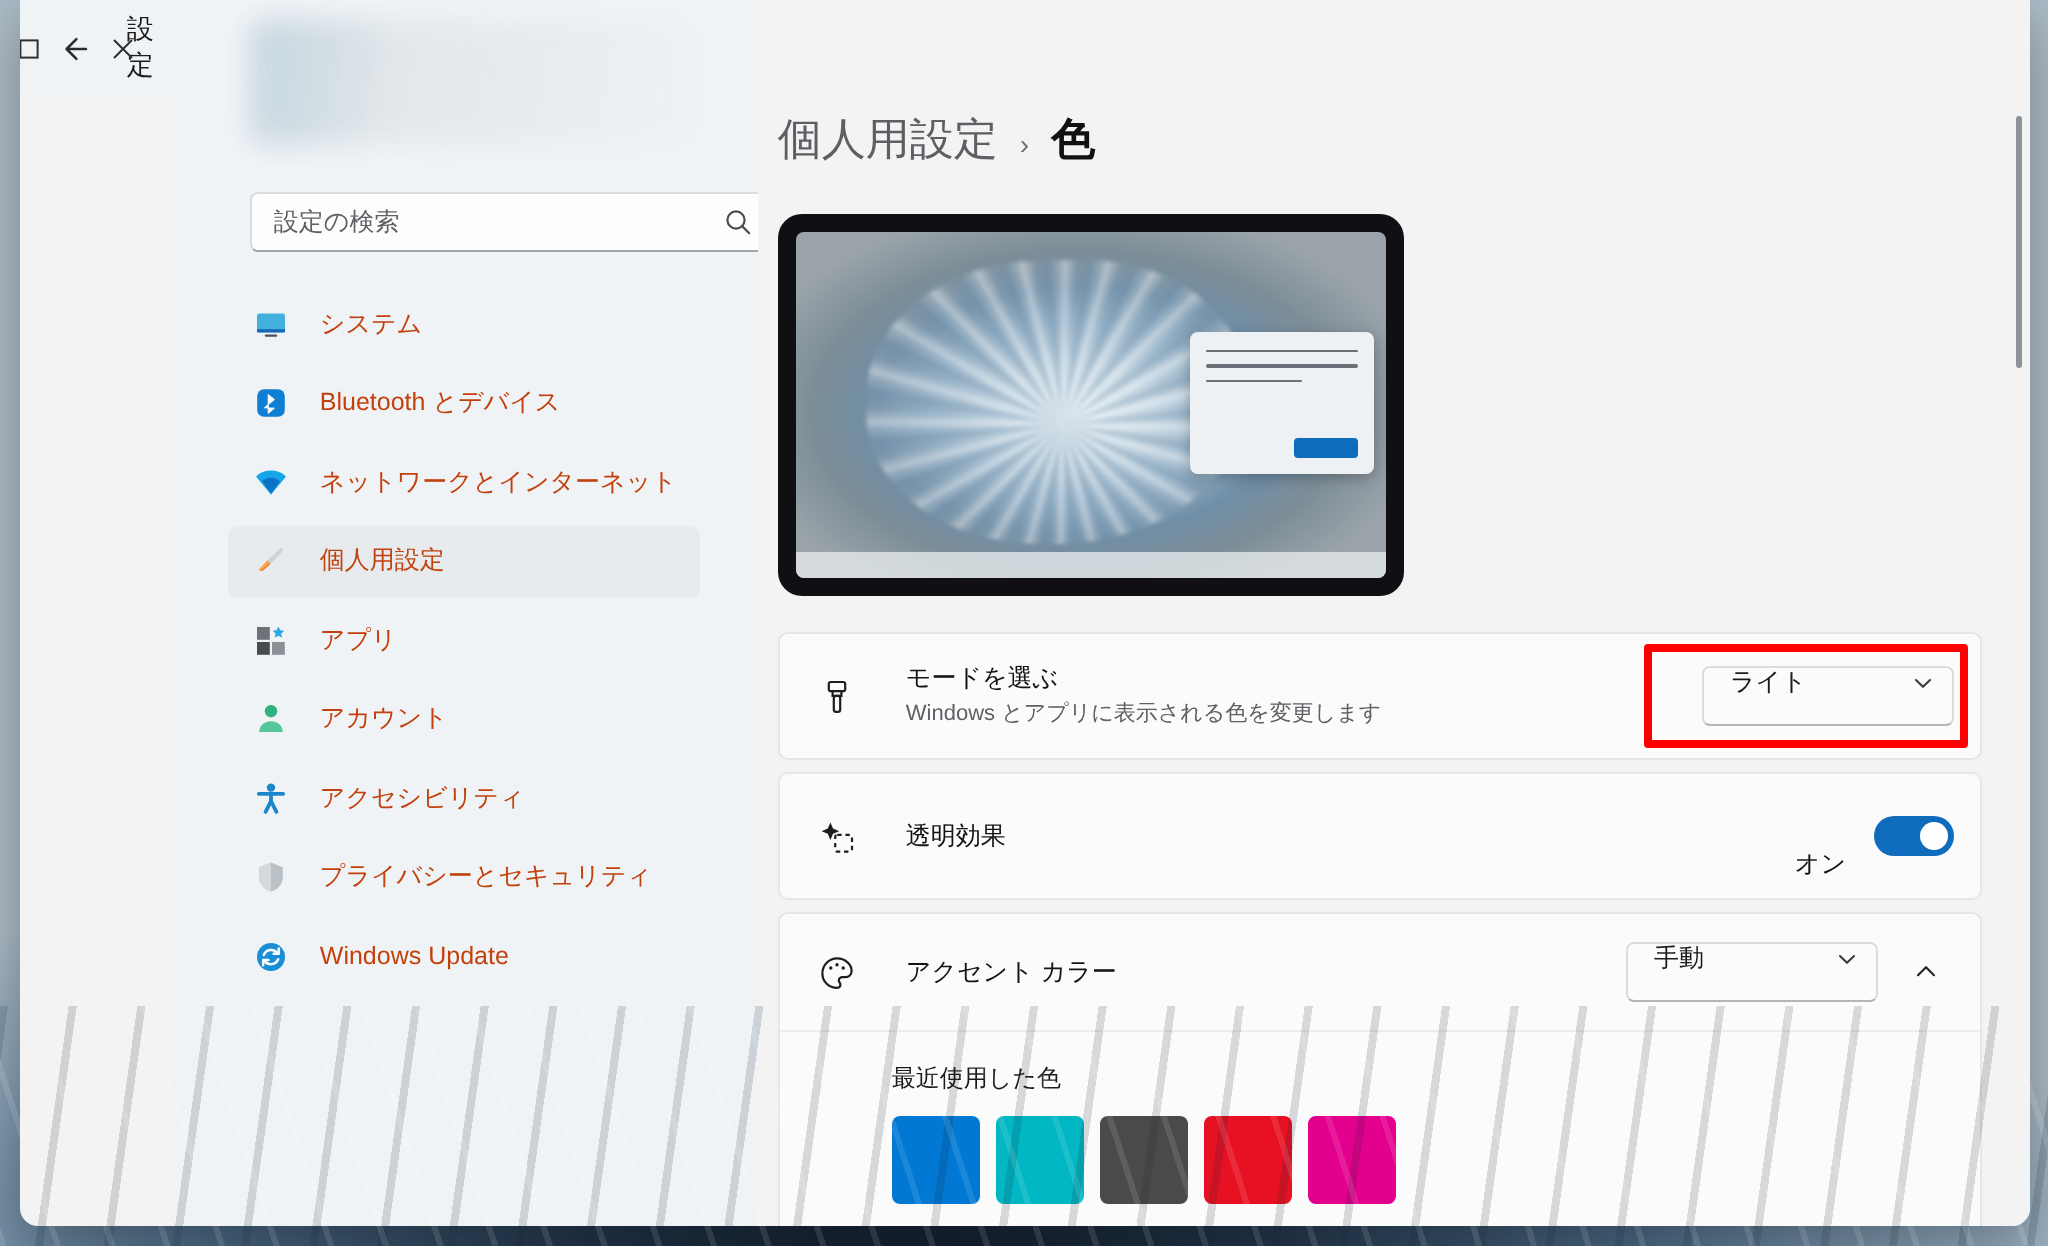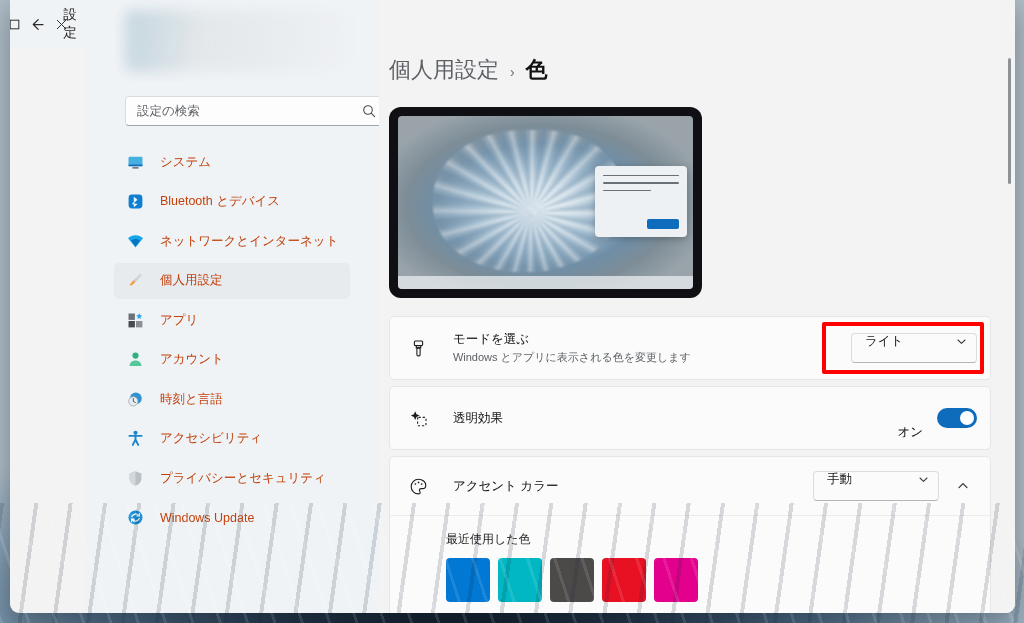--- a/index.html
+++ b/index.html
@@ -399,31 +399,20 @@
           <div class="nav-item">
             <span class="nav-icon">
               <svg width="17" height="17" viewBox="0 0 17 17">
                 <circle cx="8.5" cy="4.6" r="3.1" fill="#2fb27f"></circle>
                 <path d="M2.6 15c0-3.2 2.6-5.4 5.9-5.4s5.9 2.2 5.9 5.4H2.6z" fill="#56c79b"></path>
               </svg>
             </span>
             <span class="nav-label">アカウント</span>
           </div>
 
-          <div class="nav-item">
-            <span class="nav-icon">
-              <svg width="17" height="17" viewBox="0 0 17 17">
-                <circle cx="8.8" cy="7.4" r="5.9" fill="#2e93cf"></circle>
-                <path d="M8.8 1.5a5.9 5.9 0 0 0 0 11.8 5.9 5.9 0 0 1 0-11.8z" fill="#4fb2e2"></path>
-                <circle cx="6.3" cy="10.3" r="4.6" fill="#e8eef2" stroke="#9aa6ae" stroke-width=".8"></circle>
-                <path d="M6.3 7.6v2.8l2 1.1" fill="none" stroke="#4b5660" stroke-width="1" stroke-linecap="round"></path>
-              </svg>
-            </span>
-            <span class="nav-label">時刻と言語</span>
-          </div>
 
 
           <div class="nav-item">
             <span class="nav-icon">
               <svg width="17" height="17" viewBox="0 0 17 17">
                 <circle cx="8.5" cy="2.8" r="2.1" fill="#1b86c9"></circle>
                 <path d="M2.4 5.9h12.2M8.5 5.9v4.2M8.5 9.5l-2.7 5.4M8.5 9.5l2.7 5.4" stroke="#1b86c9" stroke-width="1.9" stroke-linecap="round" fill="none"></path>
               </svg>
             </span>
             <span class="nav-label">アクセシビリティ</span>

